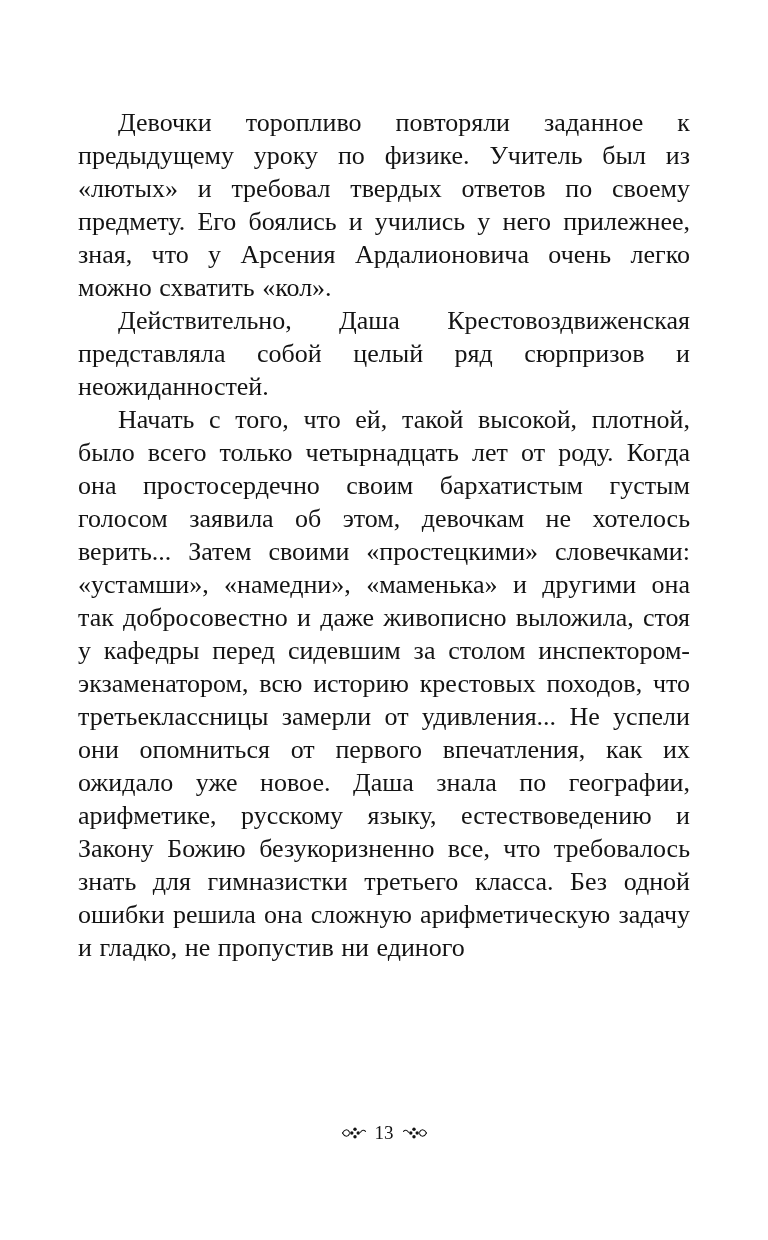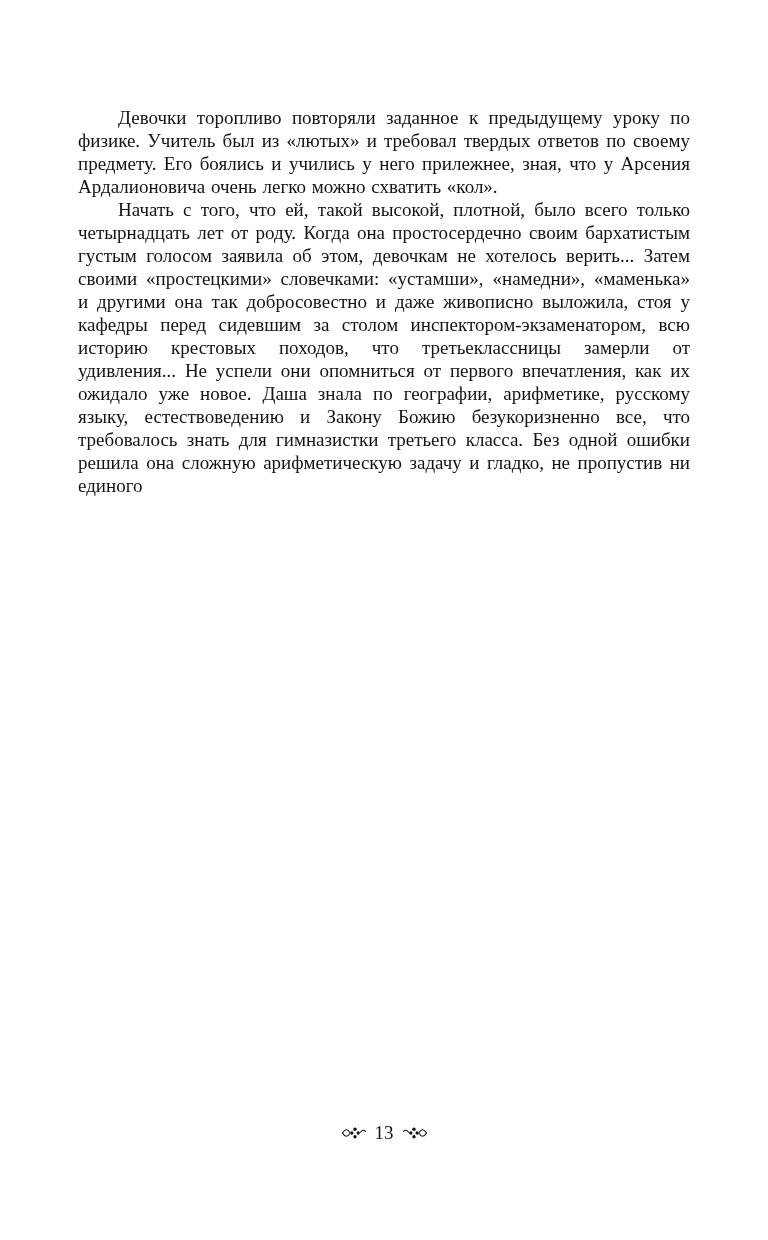--- a/index.html
+++ b/index.html
@@ -17,22 +17,22 @@
     color: #141414;
   }
   .text-block {
     position: absolute;
     top: 106px;
     left: 78px;
     width: 612px;
   }
   .text-block p {
     margin: 0;
-    font-size: 19px;
-    line-height: 23px;
+    font-size: 26px;
+    line-height: 33px;
     text-indent: 40px;
     text-align: justify;
     word-spacing: 1px;
   }
   .footer {
     position: absolute;
     top: 1122px;
     left: 0;
     width: 768px;
     display: flex;
@@ -50,20 +50,21 @@
     align-items: center;
   }
 </style>
 </head>
 <body>
 
 <div class="page">
 
   <div class="text-block">
     <p>Девочки торопливо повторяли заданное к предыдущему уроку по физике. Учитель был из «лютых» и требовал твердых ответов по своему предмету. Его боялись и учились у него прилежнее, зная, что у Арсения Ардалионовича очень легко можно схватить «кол».</p>
+    <p>Действительно, Даша Крестовоздвиженская представляла собой целый ряд сюрпризов и неожиданностей.</p>
     <p>Начать с того, что ей, такой высокой, плотной, было всего только четырнадцать лет от роду. Когда она простосердечно своим бархатистым густым голосом заявила об этом, девочкам не хотелось верить... Затем своими «простецкими» словечками: «устамши», «намедни», «маменька» и другими она так добросовестно и даже живописно выложила, стоя у кафедры перед сидевшим за столом инспектором-экзаменатором, всю историю крестовых походов, что третьеклассницы замерли от удивления... Не успели они опомниться от первого впечатления, как их ожидало уже новое. Даша знала по географии, арифметике, русскому языку, естествоведению и Закону Божию безукоризненно все, что требовалось знать для гимназистки третьего класса. Без одной ошибки решила она сложную арифметическую задачу и гладко, не пропустив ни единого</p>
   </div>
 
   <div class="footer">
     <span class="fleuron">
       <svg width="26" height="14" viewBox="0 0 26 14" aria-hidden="true">
         <g fill="#141414" stroke="none">
           <circle cx="14" cy="3.2" r="1.7"></circle>
           <circle cx="10.8" cy="7" r="1.7"></circle>
           <circle cx="17.2" cy="7" r="1.7"></circle>

